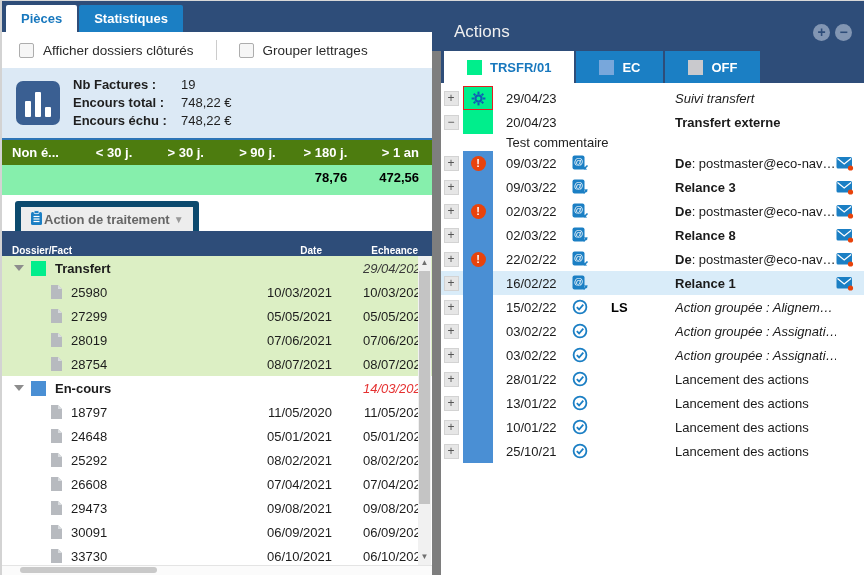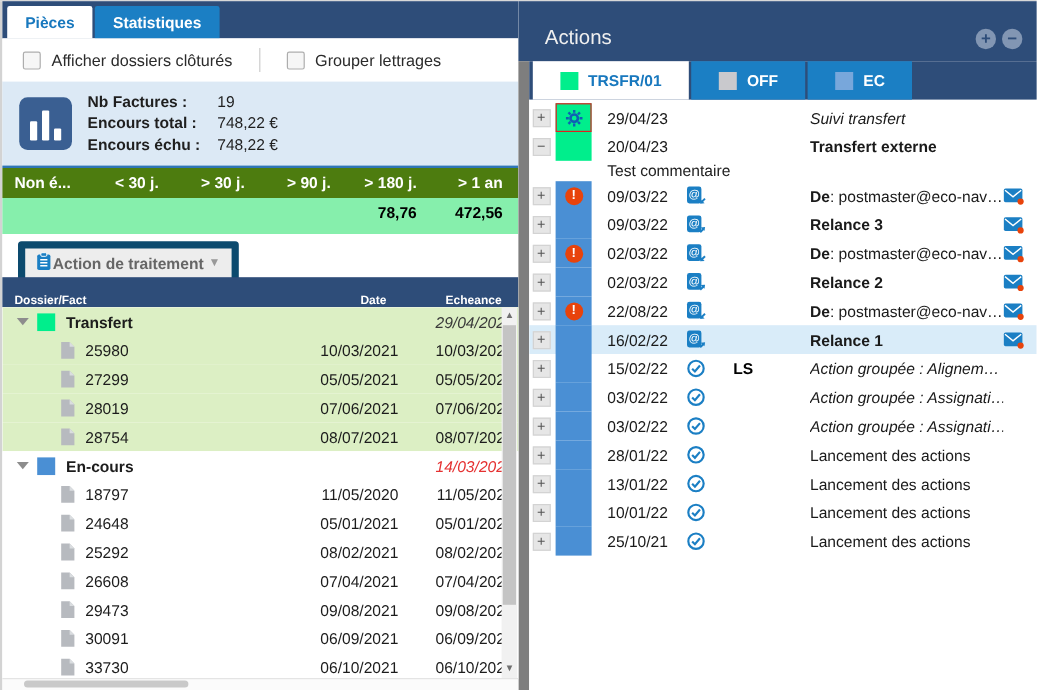--- a/index.html
+++ b/index.html
@@ -384,26 +384,26 @@
     </div>
     <div class="right-body">
       <div class="splitter"></div>
       <div class="right-content">
         <div class="actions-tabbar" id="action-tabs">
             <div class="atab active">
     <span class="swatch" style="background: rgb(0, 238, 140);"></span>
     <span>TRSFR/01</span>
   </div>
             <div class="atab inactive">
+    <span class="swatch" style="background: rgb(120, 167, 219);"></span>
+    <span>EC</span>
+  </div>
+            <div class="atab inactive">
     <span class="swatch" style="background: rgb(201, 201, 205);"></span>
     <span>OFF</span>
-  </div>
-            <div class="atab inactive">
-    <span class="swatch" style="background: rgb(120, 167, 219);"></span>
-    <span>EC</span>
   </div>
           </div>
         <div class="action-rows" id="action-rows">
             <div class="action-row">
     <div class="cell-exp">
                 <span class="exp-box">+</span>
               </div>
     <div class="cell-bar bar-green bar-selected">
                 <svg width="15" height="15" viewBox="0 0 15 15">
                   <circle cx="7.5" cy="7.5" r="3.1" fill="none" stroke="#0F5FB4" stroke-width="2.2"></circle>
@@ -523,37 +523,37 @@
     <div class="a-date">02/03/22</div>
     <div class="a-icon">
                 <svg width="17" height="17" viewBox="0 0 17 17">
                   <rect x="0.5" y="0.5" width="12" height="14" rx="2" fill="#1B7FC4"></rect>
                   <text x="6.5" y="10.2" font-size="9.5" fill="#fff" text-anchor="middle">@</text>
                   <line x1="11.5" y1="14.5" x2="14.5" y2="11.5" stroke="#1B7FC4" stroke-width="1.6"></line>
                   <polygon points="15.6,10.2 11.8,10.6 15,13.6" fill="#1B7FC4"></polygon>
                 </svg>
               </div>
     <div class="a-code"></div>
-    <div class="a-title bold"><span class="tb"></span><span class="tr2">Relance 2</span></div>
+    <div class="a-title bold"><span class="tb"></span><span class="tr2">Relance 8</span></div>
     <div class="a-env">
                 <svg width="18" height="15" viewBox="0 0 18 15">
                   <rect x="0.5" y="1" width="15.5" height="11.5" rx="1.5" fill="#1B7FC4"></rect>
                   <path d="M1.5 2.5 L8.2 8 L15 2.5" stroke="#fff" stroke-width="1.2" fill="none"></path>
                   <circle cx="14.5" cy="12" r="2.6" fill="#E8430B"></circle>
                 </svg>
               </div>
   </div>
             <div class="action-row">
     <div class="cell-exp">
                 <span class="exp-box">+</span>
               </div>
     <div class="cell-bar bar-blue">
                 <span class="alert-ic">!</span>
               </div>
-    <div class="a-date">22/08/22</div>
+    <div class="a-date">22/02/22</div>
     <div class="a-icon">
                 <svg width="17" height="17" viewBox="0 0 17 17">
                   <rect x="0.5" y="0.5" width="12" height="14" rx="2" fill="#1B7FC4"></rect>
                   <text x="6.5" y="10.2" font-size="9.5" fill="#fff" text-anchor="middle">@</text>
                   <line x1="15.5" y1="10.5" x2="12.5" y2="13.5" stroke="#1B7FC4" stroke-width="1.6"></line>
                   <polygon points="11.4,14.8 15.2,14.4 12,11.4" fill="#1B7FC4"></polygon>
                 </svg>
               </div>
     <div class="a-code"></div>
     <div class="a-title"><span class="tb">De</span><span class="tr2">: postmaster@eco-nav…</span></div>

